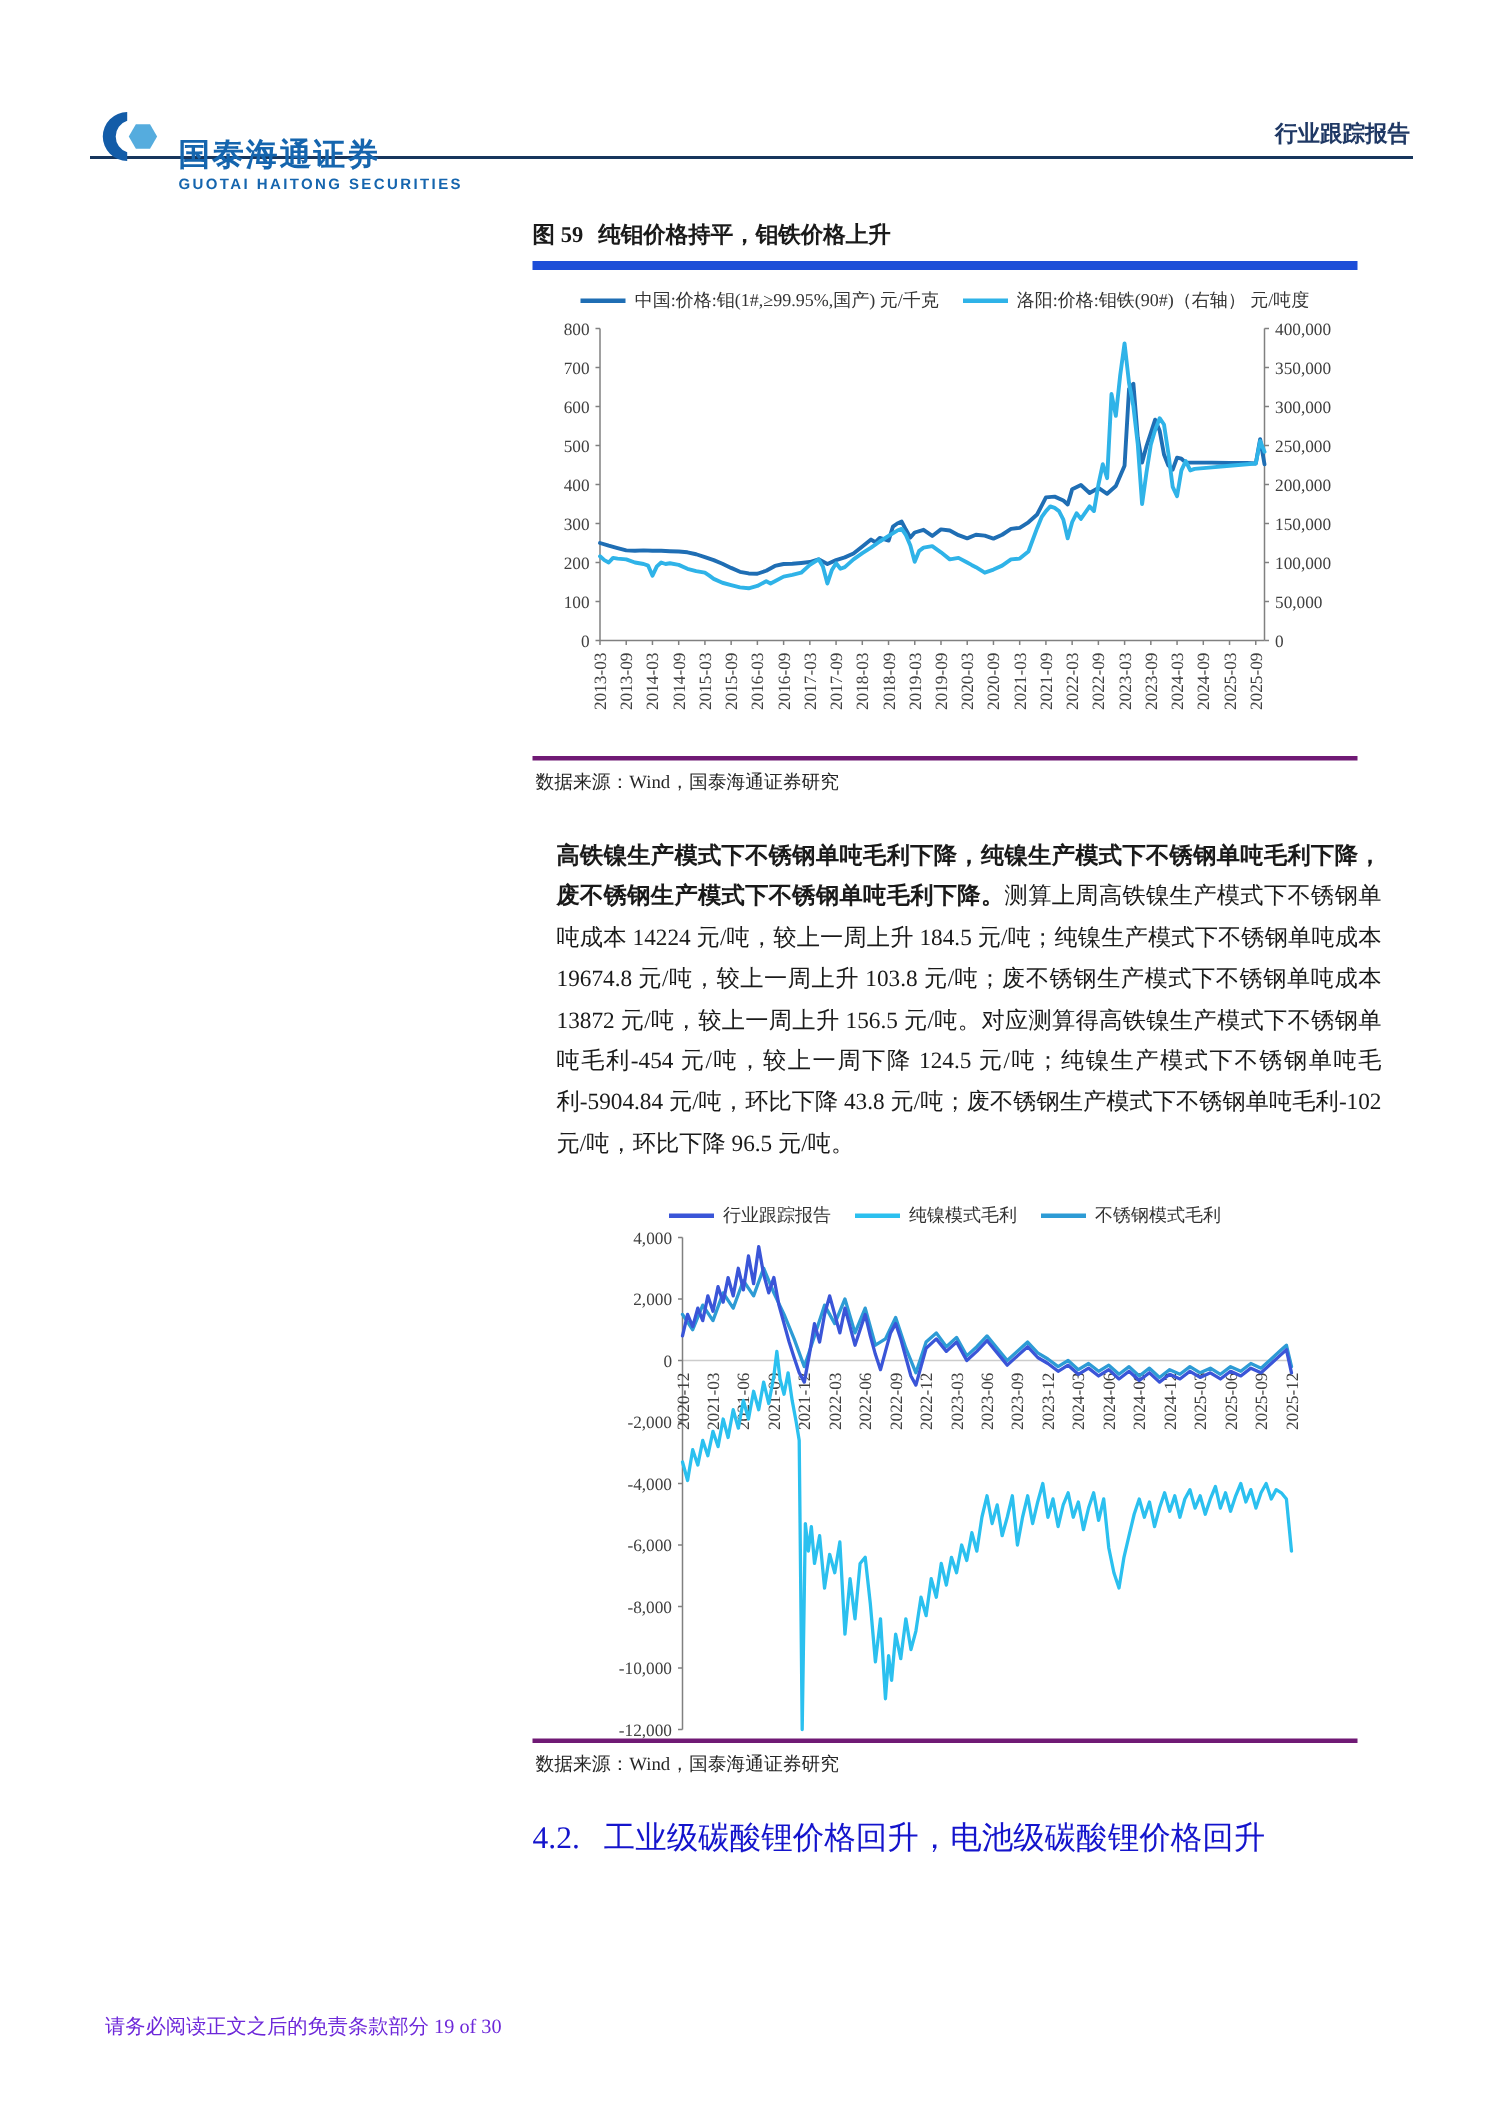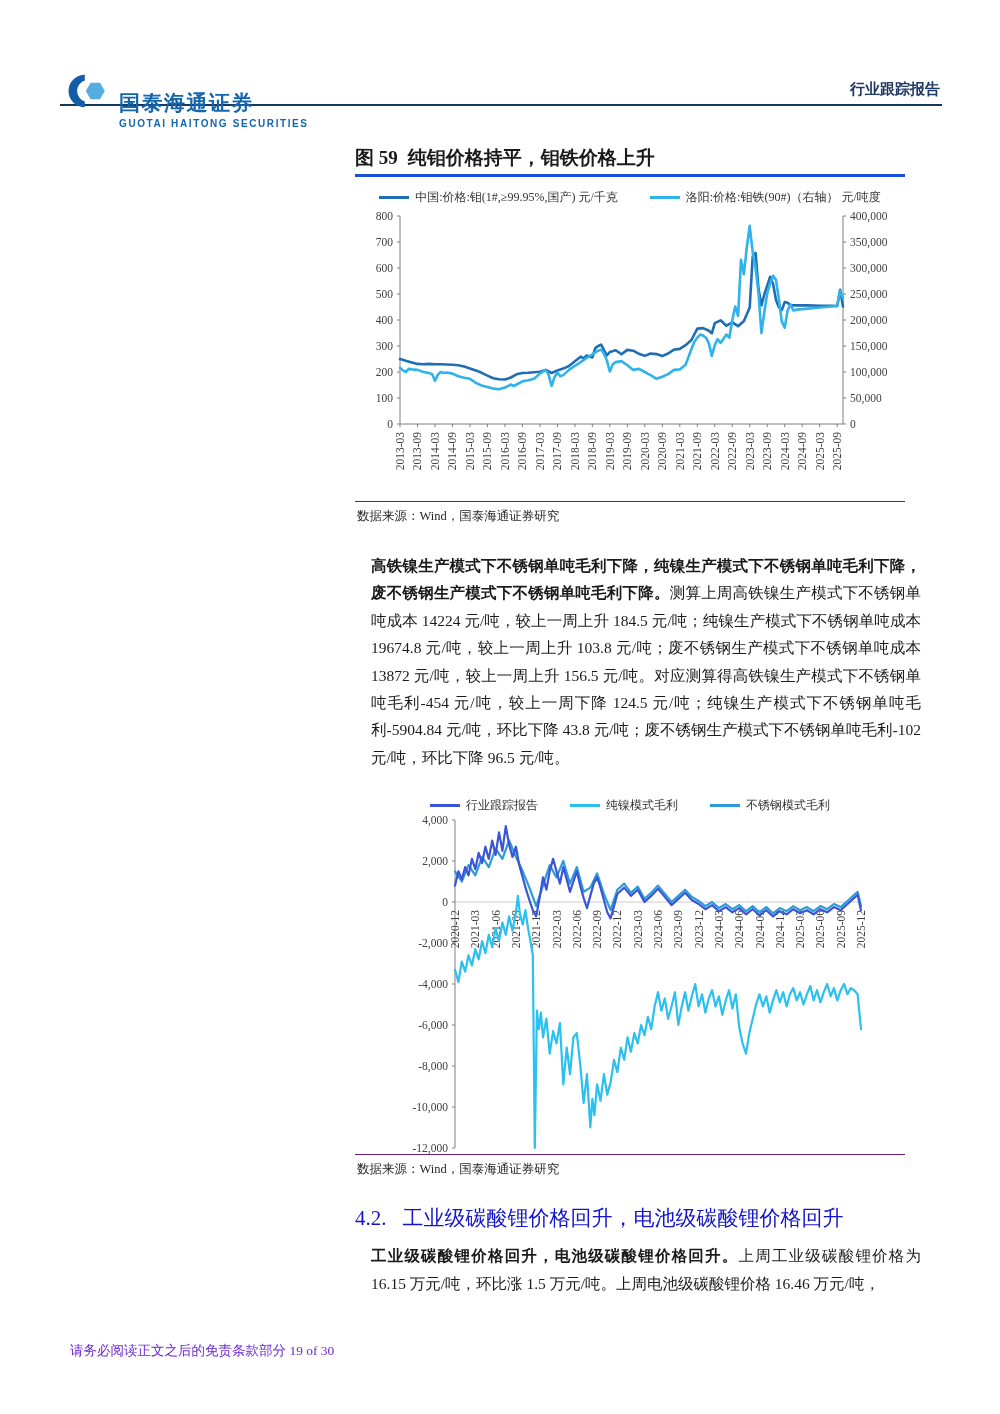--- a/index.html
+++ b/index.html
@@ -9,32 +9,32 @@
   
   .header{position:absolute;left:60px;right:58px;top:48px;height:56px;border-bottom:2px solid #17365D;}
   .logo{position:absolute;left:8px;top:4px;display:flex;align-items:center;gap:9px;}
   .logo-text .cn{font-family:"Liberation Sans","DejaVu Sans",sans-serif;font-weight:bold;font-size:21px;color:#1565AE;letter-spacing:1.5px;margin-top:37px;}
   .logo-text .en{font-family:"Liberation Sans","DejaVu Sans",sans-serif;font-weight:bold;font-size:10px;color:#1565AE;letter-spacing:1.6px;margin-top:1px;}
   .report-type{position:absolute;right:2px;bottom:5px;font-weight:bold;font-size:15px;color:#1F3864;}
 
   
   .main{position:absolute;left:355px;top:140px;width:550px;}
 
-  .fig-title{font-weight:bold;font-size:19px;line-height:23px;padding:6px 0 5px 0;border-bottom:3px solid #1d4ed8;}
+  .fig-title{font-weight:bold;font-size:15px;line-height:23px;padding:6px 0 5px 0;border-bottom:6px solid #1d4ed8;}
   .fig-title .fig-label{margin-right:10px;}
   .fig-title-center{text-align:center;}
 
-  .legend-row{display:flex;justify-content:center;gap:32px;margin:12px 0 0 0;align-items:center;}
+  .legend-row{display:flex;justify-content:center;gap:16px;margin:12px 0 0 0;align-items:center;}
   .legend-item{display:flex;align-items:center;gap:6px;}
   .legend-swatch{display:inline-block;width:30px;height:3px;}
   .legend-label{font-size:12px;color:#333;}
 
   .chart-svg{display:block;}
 
-  .fig-source{font-size:12.5px;color:#262626;border-top:1px solid #701a75;padding:6px 0 0 2px;margin-top:0;}
+  .fig-source{font-size:12.5px;color:#262626;border-top:3px solid #701a75;padding:6px 0 0 2px;margin-top:0;}
 
   .body-para{width:550px;font-size:15.5px;line-height:27.4px;text-align:justify;margin:27px 0 0 16px;
              text-justify:inter-ideograph;}
   .body-para b{font-weight:bold;}
 
   .fig60-block{margin-top:26px;}
   .fig59-block{margin-top:0;}
 
   .section-heading{margin:26px 0 0 0;font-size:21px;font-weight:normal;color:#1414CC;}
   .section-heading .sec-num{margin-right:16px;}
@@ -238,21 +238,20 @@
           <polyline points="100.0,155.7 103.4,168.0 106.8,147.5 110.2,157.7 113.5,141.3 116.9,151.5 120.3,135.2 123.7,145.4 127.1,127.0 130.4,139.3 133.8,120.8 137.2,133.1 140.6,114.6 144.0,127.0 147.4,108.5 150.8,120.8 154.1,102.4 157.5,116.7 160.9,98.3 162.9,81.9 165.0,100.3 167.7,110.5 170.4,96.2 173.1,114.6 175.8,129.0 177.8,141.3 179.8,334.0 181.9,196.7 183.9,215.1 185.9,198.7 188.0,223.3 191.4,204.8 194.7,239.7 198.1,217.2 201.5,229.5 204.9,209.0 208.3,270.4 211.7,233.5 215.0,260.2 218.4,223.3 221.8,219.2 225.2,250.0 228.6,288.9 232.0,260.2 235.3,313.5 237.4,284.8 239.4,301.2 242.1,270.4 245.5,286.8 248.9,260.2 252.3,280.7 255.6,268.4 259.0,245.8 262.4,258.1 265.8,233.5 269.2,245.8 272.5,223.3 275.9,237.7 279.3,219.2 282.7,229.5 286.1,211.0 289.5,221.3 292.9,202.8 296.2,215.1 299.6,192.5 303.0,178.2 306.4,196.7 309.8,184.3 313.1,204.8 316.5,192.5 319.9,178.2 323.3,211.0 326.7,192.5 330.1,178.2 333.4,196.7 336.8,182.3 340.2,170.0 343.6,192.5 347.0,180.3 350.4,198.7 353.8,184.3 357.1,176.2 360.5,192.5 363.9,182.3 367.3,200.8 370.7,186.4 374.1,176.2 377.4,194.6 380.8,180.3 384.2,213.0 387.6,229.5 391.0,239.7 394.3,219.2 397.7,204.8 401.1,190.5 404.5,180.3 407.9,192.5 411.3,182.3 414.7,198.7 418.0,186.4 421.4,176.2 424.8,188.5 428.2,178.2 431.6,192.5 434.9,180.3 438.3,174.1 441.7,186.4 445.1,178.2 448.5,190.5 451.9,180.3 455.3,172.0 458.6,186.4 462.0,176.2 465.4,188.5 468.8,178.2 472.2,170.0 475.6,182.3 478.9,174.1 482.3,186.4 485.7,176.2 489.1,170.0 492.5,180.3 495.8,174.1 499.2,176.2 502.6,180.3 506.0,215.1" fill="none" stroke="#2BC0EF" stroke-width="2.2" stroke-linejoin="round" stroke-linecap="round"></polyline>
           <polyline points="100.0,71.6 103.4,57.3 106.8,65.4 110.2,53.1 113.5,61.4 116.9,44.9 120.3,55.2 123.7,38.8 127.1,49.1 130.4,32.7 133.8,44.9 137.2,26.5 140.6,40.9 144.0,18.3 147.4,36.8 150.8,12.1 154.1,30.6 157.5,42.9 160.9,32.7 164.3,51.1 167.7,63.4 171.1,75.7 174.4,86.0 177.8,96.2 181.2,102.4 184.6,83.9 188.0,63.4 191.4,75.7 194.7,57.3 198.1,44.9 201.5,57.3 204.9,69.6 208.3,53.1 211.7,65.4 215.0,77.8 218.4,67.5 221.8,57.3 225.2,71.6 228.6,83.9 232.0,94.1 235.3,81.9 238.7,69.6 242.1,63.4 245.5,73.6 248.9,86.0 252.3,98.3 255.6,104.4 259.0,92.1 262.4,79.8 269.2,73.6 275.9,81.9 282.7,75.7 289.5,88.0 296.2,81.9 303.0,74.7 309.8,82.9 316.5,91.1 323.3,84.9 330.1,78.8 336.8,86.0 343.6,90.0 350.4,95.2 357.1,91.1 363.9,97.2 370.7,93.1 377.4,98.3 384.2,94.1 391.0,100.3 397.7,95.2 404.5,101.3 411.3,96.2 418.0,102.4 424.8,97.2 431.6,100.3 438.3,95.2 445.1,99.3 451.9,96.2 458.6,100.3 465.4,95.2 472.2,98.3 478.9,93.1 485.7,96.2 492.5,90.0 499.2,83.9 502.6,80.8 506.0,96.2" fill="none" stroke="#3A55D8" stroke-width="2.2" stroke-linejoin="round" stroke-linecap="round"></polyline>
         </svg>
       <div class="fig-source">数据来源：Wind，国泰海通证券研究</div>
     </div>
 
     <h3 class="section-heading">
       <span class="sec-num">4.2.</span><span>工业级碳酸锂价格回升，电池级碳酸锂价格回升</span>
     </h3>
 
-    <p class="body-para" style="margin-top:10px"><b>工业级碳酸锂价格回升，电池级碳酸锂价格回升。</b><span>上周工业级碳酸锂价格为 16.15 万元/吨，环比涨 1.5 万元/吨。上周电池级碳酸锂价格 16.46 万元/吨，</span></p>
 
   </div>
 
   <div class="page-footer">
     <span>请务必阅读正文之后的免责条款部分</span>
     <span>19 of 30</span>
   </div>
 
 </div>
 

